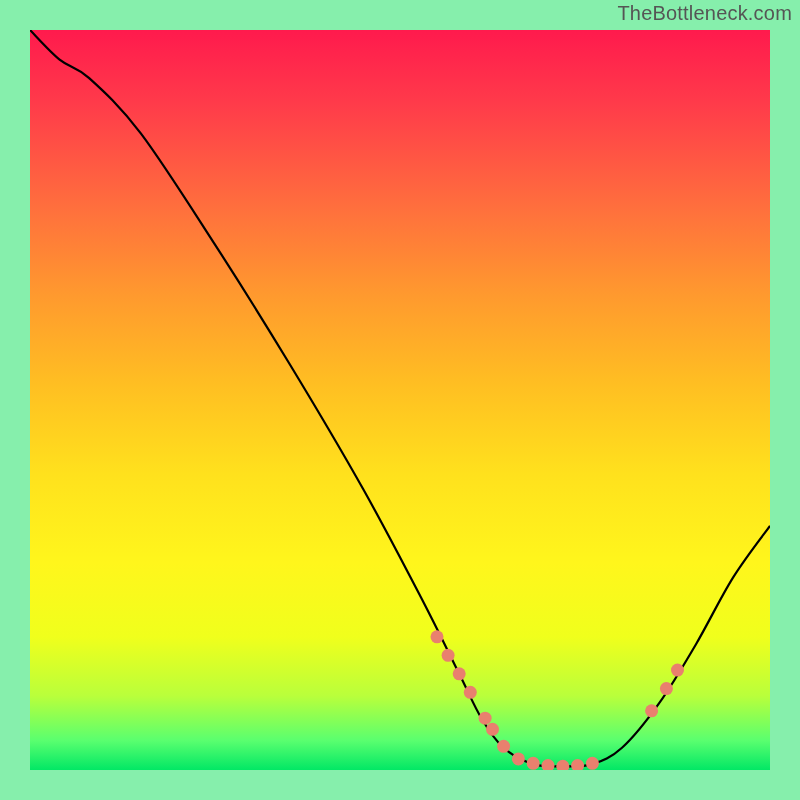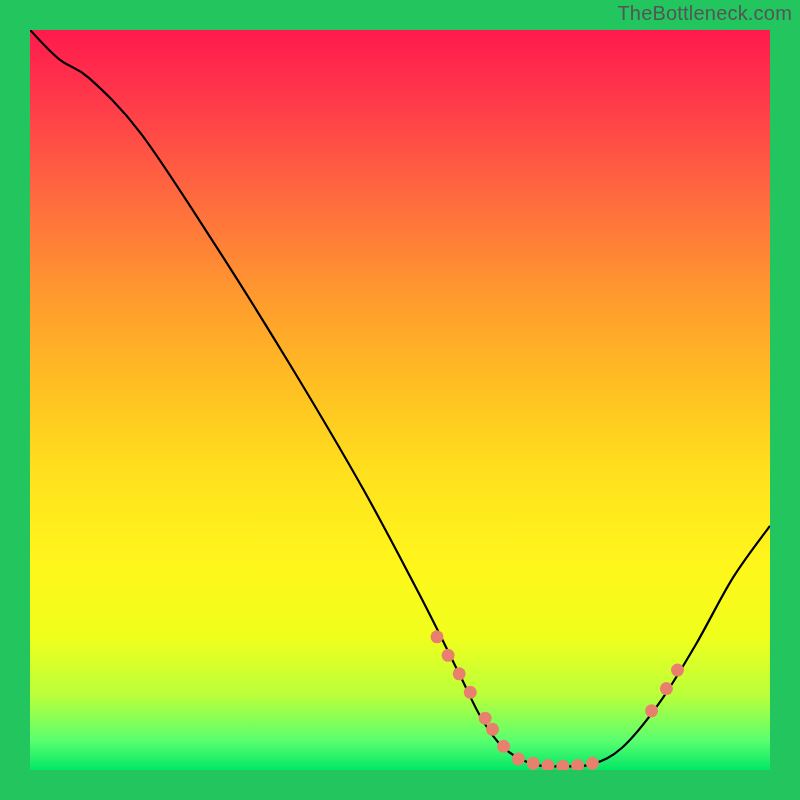--- a/index.html
+++ b/index.html
@@ -1,17 +1,17 @@
 <!DOCTYPE html>
 <html><head>
 <meta charset="utf-8">
 <style>
 *{margin:0;padding:0;box-sizing:border-box}
 html,body{width:800px;height:800px;background:#000;overflow:hidden;font-family:Arial,Helvetica,sans-serif}
-.outer{position:absolute;top:0;left:0;width:800px;height:800px;background:#22c55e}
+.outer{position:absolute;top:0;left:0;width:800px;height:800px;background:#86efac}
 .attribution{position:absolute;top:2px;right:8px;color:#555;font-size:20px;font-weight:400;letter-spacing:.2px}
 .plot{position:absolute;top:30px;left:30px;width:740px;height:740px;background:linear-gradient(to bottom,#ff1a4d 0%,#ff3b4a 10%,#ff6f3d 24%,#ff9a2e 36%,#ffbf22 48%,#ffe11d 60%,#fff61c 72%,#f0ff1c 82%,#b9ff3b 90%,#5aff6f 96%,#02e765 100%)}
 svg.curve{position:absolute;top:0;left:0;width:740px;height:740px}
 .dot{fill:#e9806e}
 path.line{fill:none;stroke:#000;stroke-width:2.2}
 </style>
 </head>
 <body>
 
 <div class="outer">

